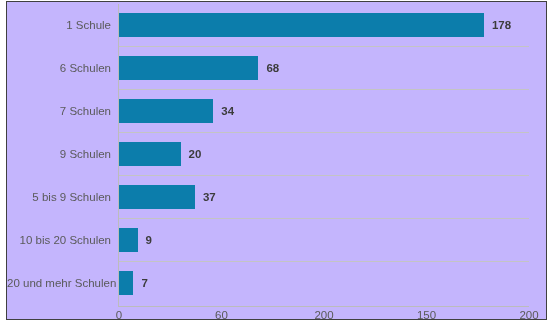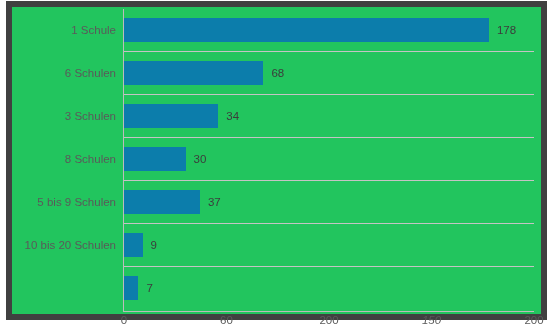--- a/index.html
+++ b/index.html
@@ -12,22 +12,22 @@
     height: 330px;
     font-family: "Liberation Sans", sans-serif;
     overflow: hidden;
   }
   #chart-frame {
     position: absolute;
     left: 6px;
     top: 1px;
     width: 541px;
     height: 319px;
-    border: 6px solid #404040;
-    background: #22c55e;
+    border: 1px solid #404040;
+    background: #c4b5fd;
     box-sizing: border-box;
   }
   
   #plot {
     position: absolute;
     left: 0;
     top: 0;
     width: 541px;
     height: 319px;
   }
@@ -60,21 +60,21 @@
     top: 0;
     height: 24px;
     background: #0c7dab;
   }
   .val-label {
     position: absolute;
     top: 0;
     height: 24px;
     line-height: 24px;
     font-size: 11.5px;
-    font-weight: normal;
+    font-weight: bold;
     color: #3c3c3c;
     white-space: nowrap;
   }
   .gridline {
     position: absolute;
     left: 112px;
     width: 410px;
     height: 1px;
     background: #c4c4c4;
   }
@@ -121,33 +121,33 @@
     <div class="row" style="top:45px;">
       <div class="cat-label">6 Schulen</div>
       <div class="bar-wrap">
         <div class="bar" style="width:139.4px;"></div>
         <div class="val-label" style="left:147.4px;">68</div>
       </div>
     </div>
     <div class="gridline" style="top:87px;"></div>
 
     <div class="row" style="top:88px;">
-      <div class="cat-label">3 Schulen</div>
+      <div class="cat-label">7 Schulen</div>
       <div class="bar-wrap">
         <div class="bar" style="width:94.3px;"></div>
         <div class="val-label" style="left:102.3px;">34</div>
       </div>
     </div>
     <div class="gridline" style="top:130px;"></div>
 
     <div class="row" style="top:131px;">
-      <div class="cat-label">8 Schulen</div>
+      <div class="cat-label">9 Schulen</div>
       <div class="bar-wrap">
         <div class="bar" style="width:61.5px;"></div>
-        <div class="val-label" style="left:69.5px;">30</div>
+        <div class="val-label" style="left:69.5px;">20</div>
       </div>
     </div>
     <div class="gridline" style="top:173px;"></div>
 
     <div class="row" style="top:174px;">
       <div class="cat-label">5 bis 9 Schulen</div>
       <div class="bar-wrap">
         <div class="bar" style="width:75.9px;"></div>
         <div class="val-label" style="left:83.9px;">37</div>
       </div>
@@ -157,29 +157,30 @@
     <div class="row" style="top:217px;">
       <div class="cat-label">10 bis 20 Schulen</div>
       <div class="bar-wrap">
         <div class="bar" style="width:18.5px;"></div>
         <div class="val-label" style="left:26.5px;">9</div>
       </div>
     </div>
     <div class="gridline" style="top:259px;"></div>
 
     <div class="row" style="top:260px;">
+      <div class="cat-label">20 und mehr Schulen</div>
       <div class="bar-wrap">
         <div class="bar" style="width:14.4px;"></div>
         <div class="val-label" style="left:22.4px;">7</div>
       </div>
     </div>
 
     <div id="y-axis-line"></div>
     <div id="x-axis-line"></div>
 
     <div class="xtick-label" style="left:112px;">0</div>
     <div class="xtick-label" style="left:214.5px;">60</div>
     <div class="xtick-label" style="left:317px;">200</div>
-    <div class="xtick-label" style="left:419.5px;font-style:italic;">150</div>
+    <div class="xtick-label" style="left:419.5px;">150</div>
     <div class="xtick-label" style="left:522px;">200</div>
 
   </div>
 </div>
 
 </body></html>

